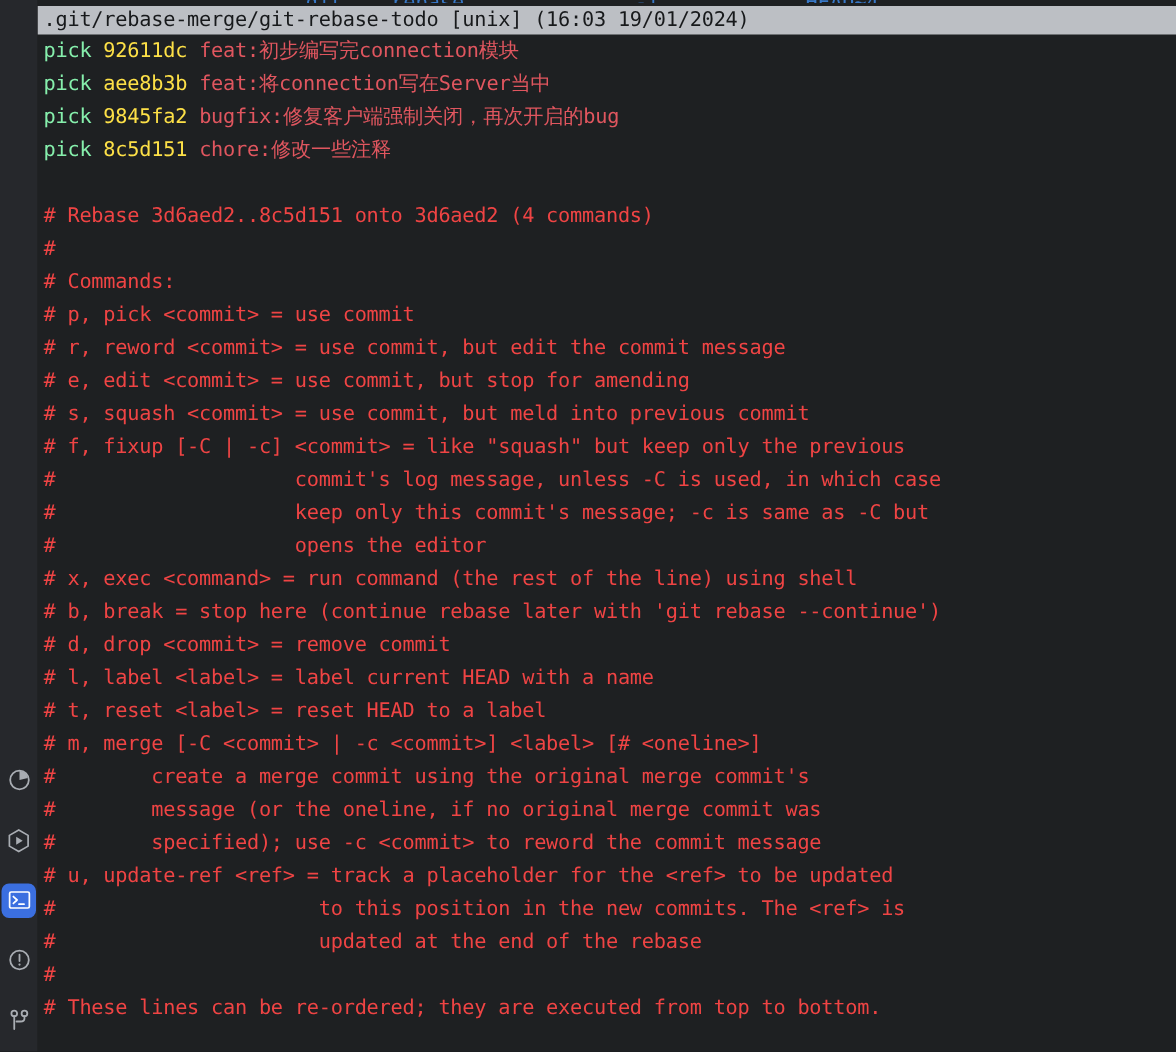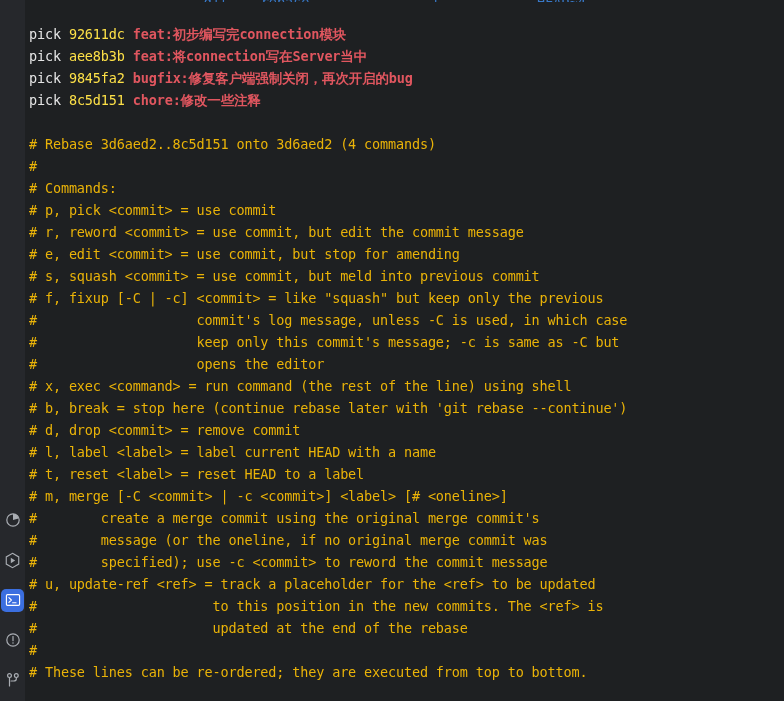--- a/index.html
+++ b/index.html
@@ -116,24 +116,24 @@
     white-space: pre;
     letter-spacing: -0.15px;
     overflow: hidden;
   }
   .line {
     height: 22px;
     white-space: pre;
   }
 
   
-  .tok-cmd     { color: #e5e5e5; text-align: center; }   
+  .tok-cmd     { color: #86efac; text-align: center; }   
   .tok-hash    { color: #fde047; }   
-  .tok-msg     { color: #e0565f; font-weight: bold; }   
-  .tok-comment { color: #eab308; }   
+  .tok-msg     { color: #e0565f; }   
+  .tok-comment { color: #ef4444; }   
 </style>
 </head>
 <body>
 
 <div id="app">
 
   <div class="activity-bar">
 
     <div class="activity-item" style="top:505px">
       <span class="icon-chip">
@@ -183,18 +183,19 @@
         </svg>
       </span>
     </div>
 
   </div>
 
   <div class="editor">
 
     <div class="ghost-line">                      git    rebase              -i            HEAD~4</div>
 
+    <div class="title-bar">.git/rebase-merge/git-rebase-todo [unix] (16:03 19/01/2024)</div>
 
     <div class="buffer" id="buffer"><div class="line"><span class="tok-cmd">pick</span> <span class="tok-hash">92611dc</span> <span class="tok-msg">feat:初步编写完connection模块</span></div><div class="line"><span class="tok-cmd">pick</span> <span class="tok-hash">aee8b3b</span> <span class="tok-msg">feat:将connection写在Server当中</span></div><div class="line"><span class="tok-cmd">pick</span> <span class="tok-hash">9845fa2</span> <span class="tok-msg">bugfix:修复客户端强制关闭，再次开启的bug</span></div><div class="line"><span class="tok-cmd">pick</span> <span class="tok-hash">8c5d151</span> <span class="tok-msg">chore:修改一些注释</span></div><div class="line tok-comment">&nbsp;</div><div class="line tok-comment"># Rebase 3d6aed2..8c5d151 onto 3d6aed2 (4 commands)</div><div class="line tok-comment">#</div><div class="line tok-comment"># Commands:</div><div class="line tok-comment"># p, pick &lt;commit&gt; = use commit</div><div class="line tok-comment"># r, reword &lt;commit&gt; = use commit, but edit the commit message</div><div class="line tok-comment"># e, edit &lt;commit&gt; = use commit, but stop for amending</div><div class="line tok-comment"># s, squash &lt;commit&gt; = use commit, but meld into previous commit</div><div class="line tok-comment"># f, fixup [-C | -c] &lt;commit&gt; = like "squash" but keep only the previous</div><div class="line tok-comment">#                    commit's log message, unless -C is used, in which case</div><div class="line tok-comment">#                    keep only this commit's message; -c is same as -C but</div><div class="line tok-comment">#                    opens the editor</div><div class="line tok-comment"># x, exec &lt;command&gt; = run command (the rest of the line) using shell</div><div class="line tok-comment"># b, break = stop here (continue rebase later with 'git rebase --continue')</div><div class="line tok-comment"># d, drop &lt;commit&gt; = remove commit</div><div class="line tok-comment"># l, label &lt;label&gt; = label current HEAD with a name</div><div class="line tok-comment"># t, reset &lt;label&gt; = reset HEAD to a label</div><div class="line tok-comment"># m, merge [-C &lt;commit&gt; | -c &lt;commit&gt;] &lt;label&gt; [# &lt;oneline&gt;]</div><div class="line tok-comment">#        create a merge commit using the original merge commit's</div><div class="line tok-comment">#        message (or the oneline, if no original merge commit was</div><div class="line tok-comment">#        specified); use -c &lt;commit&gt; to reword the commit message</div><div class="line tok-comment"># u, update-ref &lt;ref&gt; = track a placeholder for the &lt;ref&gt; to be updated</div><div class="line tok-comment">#                      to this position in the new commits. The &lt;ref&gt; is</div><div class="line tok-comment">#                      updated at the end of the rebase</div><div class="line tok-comment">#</div><div class="line tok-comment"># These lines can be re-ordered; they are executed from top to bottom.</div></div>
 
   </div>
 
 </div>
 
 </body></html>

